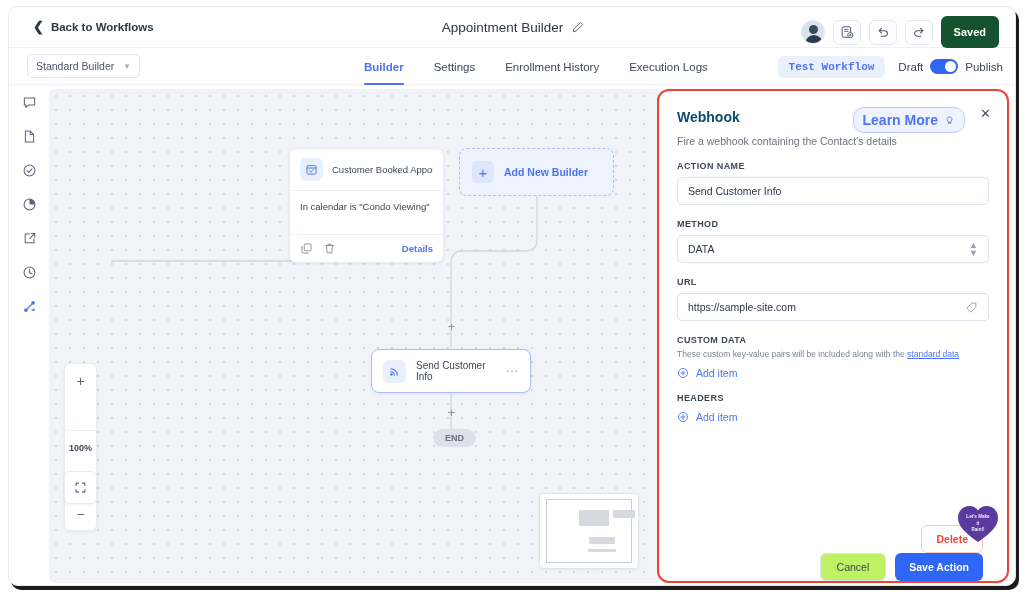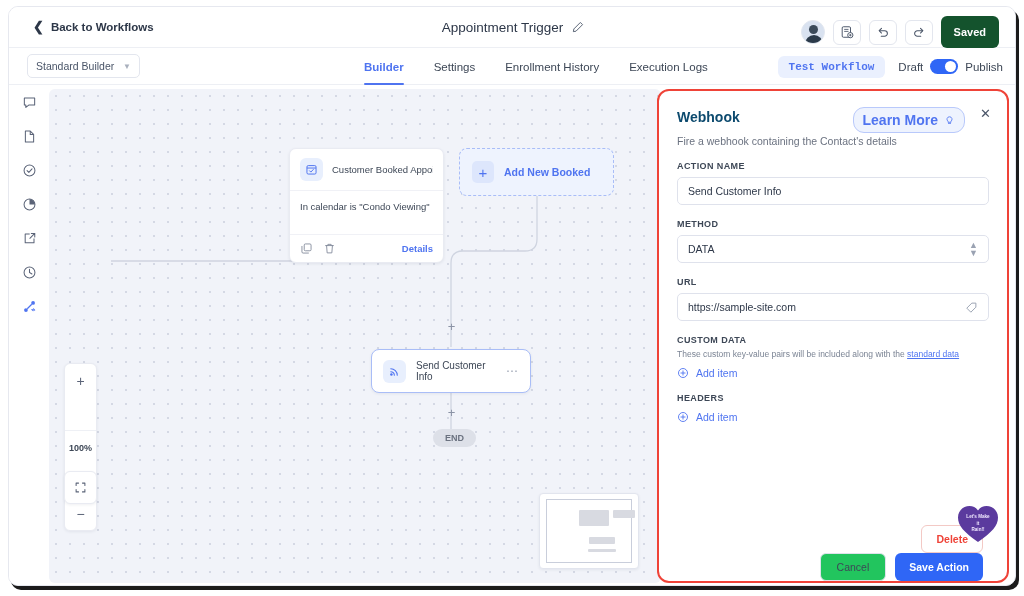--- a/index.html
+++ b/index.html
@@ -291,21 +291,21 @@
     height: 56px; display: flex; align-items: flex-end;
     padding: 0 16px;
     flex-direction: column;
   }
   .btn {
     border-radius: 6px; font-size: 10.5px; cursor: pointer;
     display: flex; align-items: center; justify-content: center;
     font-weight: 700; height: 28px;
   }
   #delete-btn { border: 1px solid #f3c9c5; color: #ef4338; background: #fff; padding: 0 14px; }
-  #cancel-btn { border: 1px solid #dfe2ec; color: #3d4756; background: #22c55e; padding: 12px 16px; font-weight: 400; }
+  #cancel-btn { border: 1px solid #dfe2ec; color: #3d4756; background: #bef264; padding: 12px 16px; font-weight: 400; }
   #save-action-btn { background: #2f66f6; color: #fff; border: none; padding: 0 14px; }
   .foot-spacer { flex: 1; }
   .foot-right { display: flex; gap: 9px; }
 
   
   #rain-badge {
     position: absolute; right: 6px; bottom: 34px;
     width: 46px; height: 46px;
     z-index: 6;
   }
@@ -321,21 +321,21 @@
 <div id="app-frame">
 
   <div id="top-header">
 
     <div id="back-link">
       <span class="chev">❮</span>
       <span>Back to Workflows</span>
     </div>
 
     <div id="page-title-wrap">
-      <span id="page-title">Appointment Trigger</span>
+      <span id="page-title">Appointment Builder</span>
       <svg class="pencil-ic" viewBox="0 0 16 16">
         <path d="M11.5 1.8l2.7 2.7-8 8-3.3.6.6-3.3z" fill="none" stroke="#4a5568" stroke-width="1.1" stroke-linejoin="round"></path>
       </svg>
     </div>
 
     <div id="header-actions">
       <div class="avatar">
         <div class="head"></div>
         <div class="body"></div>
       </div>
@@ -464,21 +464,21 @@
         <svg class="foot-ic" width="13" height="13" viewBox="0 0 16 16">
           <path d="M3.2 4.4h9.6M6 4.4V2.9h4v1.5M4.4 4.4l.7 9h5.8l.7-9" fill="none" stroke="currentColor" stroke-width="1.1" stroke-linecap="round" stroke-linejoin="round"></path>
         </svg>
         <span class="spacer"></span>
         <span class="details">Details</span>
       </div>
     </div>
 
     <div id="add-trigger">
       <span class="plus-box">+</span>
-      <span class="lbl">Add New Booked</span>
+      <span class="lbl">Add New Builder</span>
     </div>
 
     <div class="plus-node" style="left:397px; top:231px;">+</div>
     <div class="plus-node" style="left:397px; top:317px;">+</div>
 
     <div id="action-node">
       <span class="node-ic">
         <svg width="13" height="13" viewBox="0 0 16 16">
           <circle cx="4.2" cy="11.8" r="1.5" fill="currentColor"></circle>
           <path d="M3.4 8.2a4.4 4.4 0 0 1 4.4 4.4" fill="none" stroke="currentColor" stroke-width="1.3" stroke-linecap="round"></path>

